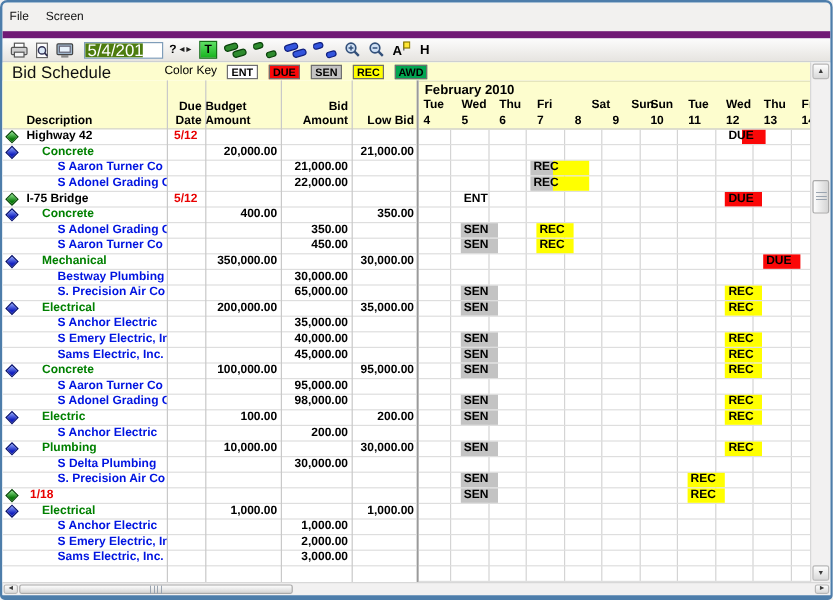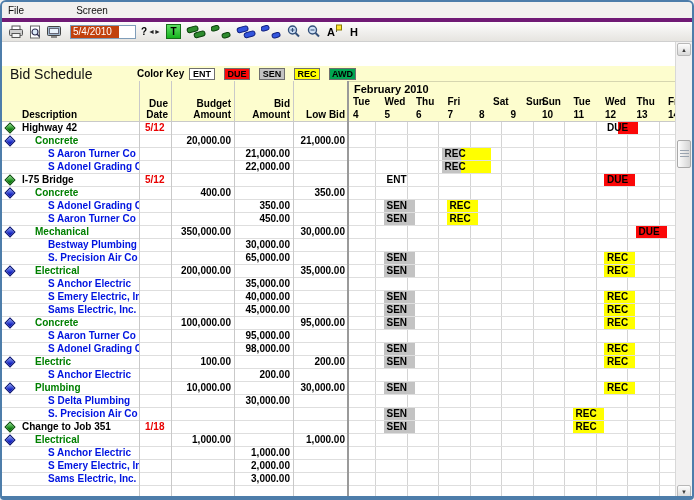--- a/index.html
+++ b/index.html
@@ -13,51 +13,51 @@
     background:radial-gradient(circle at 30% 30%,#8cf58c,#0f9c10 70%,#076008);border:1px solid #0a5c0a;}
   .title-text{font-size:11px;color:#1b2b3a;}
   .win-buttons{position:absolute;right:50px;top:0;display:flex;}
   .wbtn{width:28px;height:14px;border:1px solid #53575c;border-top:none;display:flex;align-items:center;justify-content:center;
     background:linear-gradient(#fdfeff,#d6e0ec 45%,#aebfd2 50%,#cbd8e8);font-size:9px;color:#222;}
   .wbtn.min{border-radius:0 0 0 3px;}
   .wbtn.close{width:32px;border-radius:0 0 3px 0;color:#fff;font-size:10px;font-weight:bold;
     background:linear-gradient(#f6b2a1,#dd5f43 45%,#bb2b12 50%,#d8694e);}
   .max-glyph{width:7px;height:6px;border:1px solid #333;}
   
-  .menubar{height:20px;background:#f2f1ef;border-bottom:4px solid #701a75;display:flex;align-items:center;
-    font-size:10px;color:#111;padding-left:6px;gap:38px;}
+  .menubar{height:30px;background:#f2f1ef;border-bottom:6px solid #701a75;display:flex;align-items:center;
+    font-size:10px;color:#111;padding-left:6px;}
   .menu-item{margin-right:14px;cursor:default;}
   .toolbar{height:20px;background:linear-gradient(#fcfcfc,#e6e4e0);display:flex;align-items:center;
     padding-left:4px;font-size:10px;border-bottom:1px solid #cfcfcf;}
   .tb{display:inline-flex;align-items:center;justify-content:center;margin:0 2px;height:16px;}
   .date-box{width:66px;height:14px;border:1px solid #7f9db9;background:#fff;margin-left:6px;overflow:hidden;}
-  .date-box span{display:block;background:#c2410c;color:#fff;font-size:10px;line-height:12px;padding:0 2px;width:48px;}
+  .date-box span{display:block;background:#4d7c0f;color:#fff;font-size:14px;line-height:12px;padding:0 2px;width:48px;}
   .q{font-weight:bold;margin-left:5px;}
   .spin{font-size:7px;letter-spacing:-1px;margin:0 3px 0 1px;color:#222;}
   .tbtn{width:15px;height:15px;background:linear-gradient(#5fe065,#17b31e);border:1px solid #156e18;
     font-weight:bold;font-size:10px;color:#000;display:flex;align-items:center;justify-content:center;margin:0 3px;}
   .hlab{font-weight:bold;font-size:11px;margin-left:6px;}
   
   .main{background:#fff;height:444px;display:flex;flex-direction:column;}
   .content{display:flex;flex:1;}
   .left-col{width:673px;display:flex;flex-direction:column;}
-  .band{height:15px;background:#fdfdce;display:flex;align-items:center;flex:none;margin-top:24px;}
+  .band{height:15px;background:#fdfdce;display:flex;align-items:center;flex:none;}
   .view-title{font-size:14px;color:#111;padding-left:8px;width:135px;}
-  .ck-label{font-size:10px;font-weight:bold;width:52px;}
+  .ck-label{font-size:10px;font-weight:normal;width:52px;}
   .badges{display:flex;align-items:center;}
   .badge{min-width:26px;height:12px;border:1px solid #6f6f6f;font-size:9px;font-weight:bold;
     display:inline-flex;align-items:center;justify-content:center;margin-right:9px;padding:0 2px;}
   .panels{display:flex;flex:1;}
   .left-panel{width:347px;border-right:2px solid #9a9a9a;position:relative;background:#fff;flex:none;}
   .col-headers{height:41px;background:#fdfdce;border-bottom:1px solid #c9c9c9;display:flex;align-items:flex-end;
     font-size:10px;font-weight:bold;padding-bottom:1px;white-space:pre-line;}
   .colh{overflow:hidden;line-height:11px;}
   .c0{width:137px;padding-left:20px;text-align:left;}
   .c1{width:32px;text-align:right;padding-right:3px;}
-  .c2{width:63px;text-align:right;padding-right:3px;margin-top:12px;}
+  .c2{width:63px;padding-right:3px;margin-top:12px;}
   .c3{width:59px;text-align:right;padding-right:3px;}
   .c4{width:54px;text-align:right;padding-right:2px;}
   .grid-left{height:377px;overflow:hidden;background:#fff;}
   .vline{position:absolute;top:0;bottom:0;width:1px;background:#c9c9c9;z-index:4;pointer-events:none;}
   .row{height:13px;border-bottom:1px solid #dedede;display:flex;font-size:10px;font-weight:bold;line-height:12px;position:relative;}
   .cell{overflow:hidden;white-space:nowrap;}
   .icon-cell{width:17px;position:relative;flex:none;}
   .diamond{position:absolute;left:4px;top:2px;width:8px;height:8px;transform:rotate(45deg);}
   .diamond-green{background:linear-gradient(135deg,#8fe88f,#0b7c0b 70%);border:1px solid #064906;}
   .diamond-blue{background:linear-gradient(135deg,#8fa6ff,#1422c0 70%);border:1px solid #050f6e;}
@@ -412,21 +412,20 @@
                   <span class="cell desc">S. Precision Air Co</span>
                   <span class="cell due"></span>
                   <span class="cell num budget"></span>
                   <span class="cell num bid"></span>
                   <span class="cell num low"></span>
                 </div>
                 <div class="row lv-job">
                   <span class="icon-cell">
                     <span class="diamond diamond-green"></span>
                   </span>
-                  <span class="cell desc">Change to Job 351</span>
                   <span class="cell due">1/18</span>
                   <span class="cell num budget"></span>
                   <span class="cell num bid"></span>
                   <span class="cell num low"></span>
                 </div>
                 <div class="row lv-div">
                   <span class="icon-cell">
                     <span class="diamond diamond-blue"></span>
                   </span>
                   <span class="cell desc">Electrical</span>

